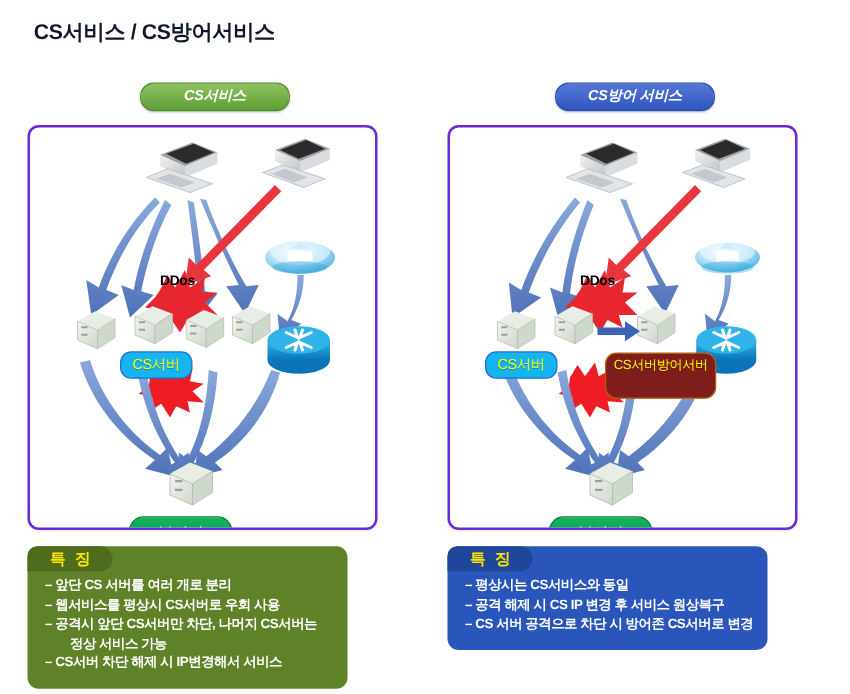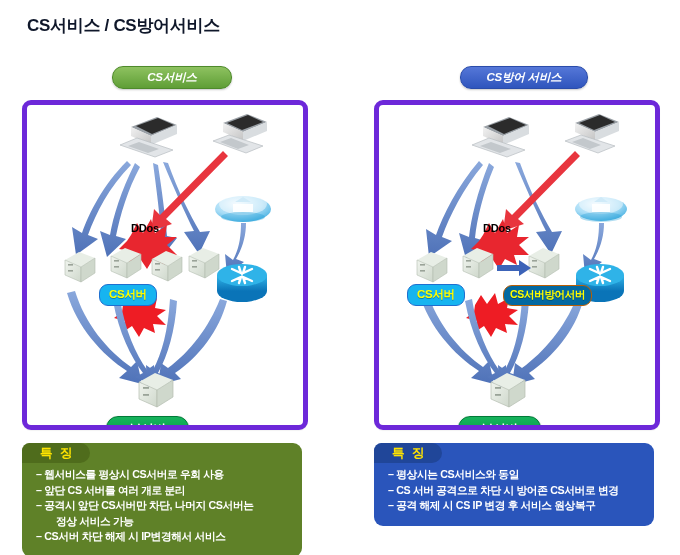--- a/index.html
+++ b/index.html
@@ -11,74 +11,74 @@
   }
   .page-title{
     position:absolute;left:27px;top:14px;
     font-size:17px;font-weight:bold;color:#0f172a;
     letter-spacing:-0.3px;white-space:nowrap;
   }
 
   
   .col{position:absolute;top:66px;width:300px;}
   .col.left{left:22px;}
-  .col.right{left:374px;}
+  .col.right{left:358px;}
 
   
   .pill-head{
     margin:0 auto;display:block;width:118px;height:21px;
     border-radius:11px;text-align:center;line-height:21px;
     font-size:11.5px;font-weight:bold;color:#ffffff;
     letter-spacing:-0.2px;
     box-shadow:0 1px 2px rgba(0,0,0,0.22);
     font-style:italic;
   }
   .pill-green{background:linear-gradient(#8ec260,#5f9e36);border:1px solid #4e8a2b;}
   .pill-blue{background:linear-gradient(#5577d8,#2f55bd);border:1px solid #2a4caa;width:126px;}
 
   
   .panel{
     position:relative;margin-top:11px;
     width:276px;height:320px;background:#ffffff;
-    border:5px solid #6d28d9;border-radius:9px;
+    border:2px solid #6d28d9;border-radius:9px;
     box-shadow:0 1px 1px rgba(0,0,0,0.05);
     overflow:hidden;
   }
   .panel svg{position:absolute;left:0;top:0;}
 
   
   .nlabel{
     position:absolute;text-align:right;white-space:nowrap;
-    font-weight:bold;letter-spacing:-0.3px;
+    font-weight:normal;letter-spacing:-0.3px;
   }
   .lbl-cs{
     font-size:11.5px;color:#ffff00;background:#16b4f0;
     border:1.5px solid #1f6fd0;border-radius:9px;
     padding:2px 9px 3px;text-shadow:0 1px 0 rgba(0,0,0,.28);
   }
   .lbl-def{
-    font-size:10.5px;color:#ffff00;background:#0369a1;
+    font-size:10.5px;color:#ffff00;background:#7f1d1d;
     border:1.5px solid #b85e05;border-radius:9px;
-    padding:2px 6px 3px;text-shadow:0 1px 0 rgba(0,0,0,.28);
+    padding:2px 6px 19px;text-shadow:0 1px 0 rgba(0,0,0,.28);
   }
   .lbl-main{
     font-size:12.5px;color:#ffffff;
     background:linear-gradient(#16b35c,#039143);
     border:1px solid #017a38;border-radius:12px;
     padding:4px 22px 5px;
     box-shadow:0 1px 2px rgba(0,0,0,0.25);
   }
   .ddos{
     position:absolute;font-size:11px;font-weight:bold;color:#000;
     letter-spacing:-0.2px;
   }
 
   
   .feat{
-    position:relative;margin-top:13px;width:280px;
+    position:relative;margin-top:13px;width:256px;
     border-radius:9px;padding:24px 10px 12px 14px;
     box-sizing:border-box;
   }
   .feat.green{background:#5f8128;}
   .feat.blue{background:#2a55bb;}
   .feat-tab{
     position:absolute;left:0;top:0;height:20px;
     padding:0 16px 0 18px;
     border-radius:9px 12px 12px 0;
     font-size:12.5px;font-weight:bold;color:#ffe400;
@@ -233,24 +233,24 @@
 
     <div class="nlabel lbl-cs" style="left:72px;top:179px;">CS서버</div>
 
     <div class="nlabel lbl-main" style="left:79px;top:311px;">본서버</div>
   </div>
 
   <div class="feat green">
     <div class="feat-tab">특 징</div>
     <ul>
       <li>
+        <span>– 앞단 CS 서버를 여러 개로 분리</span>
+      </li>
+      <li>
         <span>– 웹서비스를 평상시 CS서버로 우회 사용</span>
-      </li>
-      <li>
-        <span>– 앞단 CS 서버를 여러 개로 분리</span>
       </li>
       <li>
         <span>– 공격시 앞단 CS서버만 차단, 나머지 CS서버는</span>
         <span class="cont">정상 서비스 가능</span>
       </li>
       <li>
         <span>– CS서버 차단 해제 시 IP변경해서 서비스</span>
       </li>
     </ul>
   </div>
@@ -391,20 +391,20 @@
     <div class="nlabel lbl-main" style="left:79px;top:311px;">본서버</div>
   </div>
 
   <div class="feat blue">
     <div class="feat-tab">특 징</div>
     <ul>
       <li>
         <span>– 평상시는 CS서비스와 동일</span>
       </li>
       <li>
+        <span>– 공격 해제 시 CS IP 변경 후  서비스 원상복구</span>
+      </li>
+      <li>
         <span>– CS 서버 공격으로 차단 시 방어존 CS서버로 변경</span>
-      </li>
-      <li>
-        <span>– 공격 해제 시 CS IP 변경 후  서비스 원상복구</span>
       </li>
     </ul>
   </div>
 </div>
 
 </body></html>

